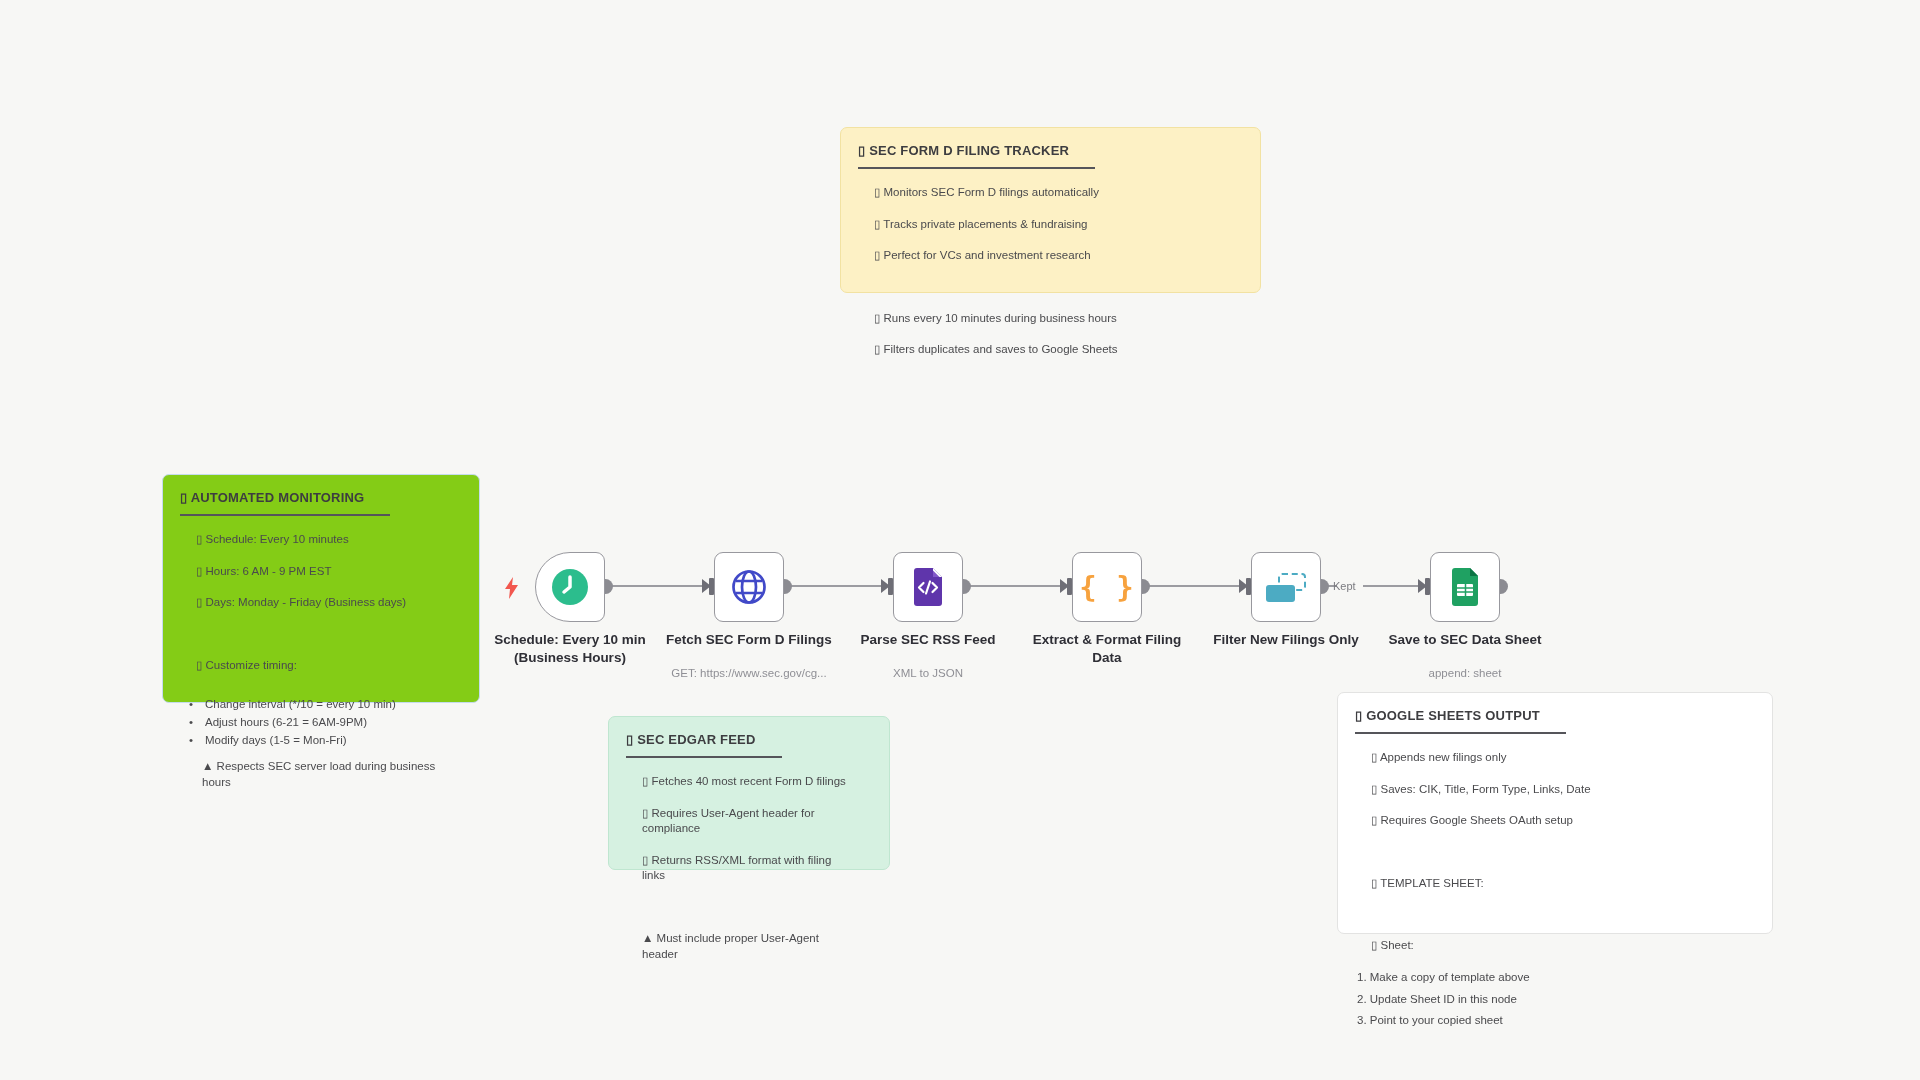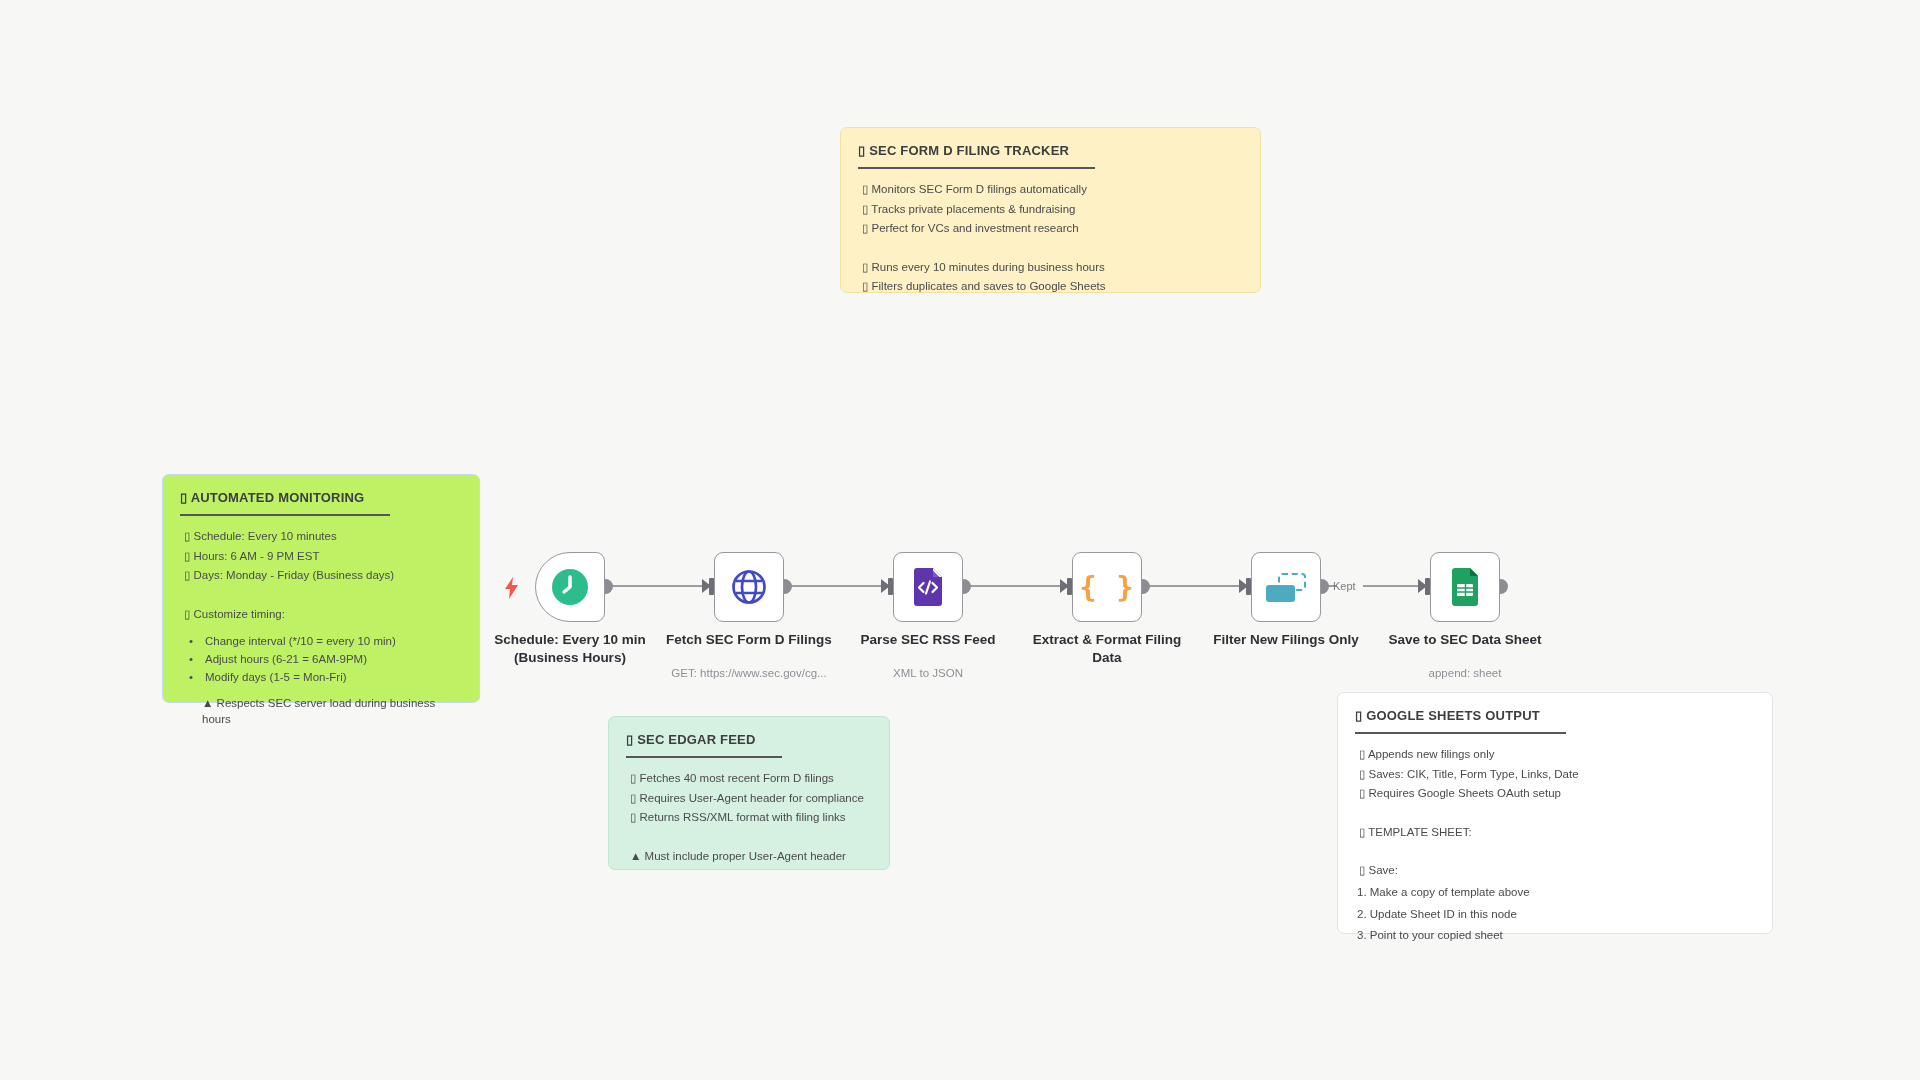--- a/index.html
+++ b/index.html
@@ -10,29 +10,29 @@
     font-family:"Liberation Sans",sans-serif;
     overflow:hidden;
     position:relative;
   }
   #canvas{position:absolute;inset:0}
 
   
   .sticky{position:absolute;box-sizing:border-box;border-radius:7px;padding:13px 17px}
   .note-yellow{background:#fdf1c5;border:1px solid #f2e2a2}
   .note-purple{background:#e6e1f4;border:1px solid #d6d0eb}
-  .note-blue{background:#bef264;border:1px solid #c5dbed}
+  .note-blue{background:#84cc16;border:1px solid #c5dbed}
   .note-green{background:#d6f1e1;border:1px solid #bfe6d0}
   .note-white{background:#ffffff;border:1px solid #e3e3e2}
   .s-title{
     display:table;font-size:13px;font-weight:700;color:#3d3d40;
     letter-spacing:.2px;white-space:nowrap;
     padding:2px 26px 9px 0;border-bottom:2px solid #55555a;margin:0 0 13px 0;
   }
-  .s-line{margin:4px;font-size:11.5px;line-height:15.6px;color:#4a4a4d}
+  .s-line{margin:16px;font-size:11.5px;line-height:15.6px;color:#4a4a4d}
   .gap{height:15px}
   .gap-s{height:6px}
   .bullet-row{display:flex;font-size:11.5px;line-height:18px;color:#4a4a4d}
   .b-dot{width:8px;margin-left:9px;margin-right:8px;flex:none}
   .b-dot::before{content:"•"}
   .warn-indent{margin:10px 0 0 22px}
   .s-link{display:block;font-size:11.5px;line-height:15.6px;color:#e4685a;text-decoration:none;word-break:break-all;cursor:pointer}
   .step{margin:6px 0 0 2px;font-size:11.5px;line-height:15.6px;color:#4a4a4d}
 
   
@@ -112,21 +112,21 @@
   </div>
 
   <div class="sticky note-white" style="left:1337px;top:692px;width:436px;height:242px">
     <div class="s-title">▯ GOOGLE SHEETS OUTPUT</div>
     <p class="s-line">▯ Appends new filings only</p>
     <p class="s-line">▯ Saves: CIK, Title, Form Type, Links, Date</p>
     <p class="s-line">▯ Requires Google Sheets OAuth setup</p>
     <div class="gap"></div>
     <p class="s-line">▯ TEMPLATE SHEET:</p>
     <div class="gap"></div>
-    <p class="s-line">▯ Save:</p>
+    <p class="s-line">▯ Sheet:</p>
     <p class="step">1. Make a copy of template above</p>
     <p class="step">2. Update Sheet ID in this node</p>
     <p class="step">3. Point to your copied sheet</p>
   </div>
 
   <svg class="bolt" viewBox="0 0 17 22">
     <path d="M10 0 L2 12 h5 L6 22 L15 8 h-6 Z" fill="#f2574e"></path>
   </svg>
 
   <div class="wire" style="left:606px;width:96px"></div>

